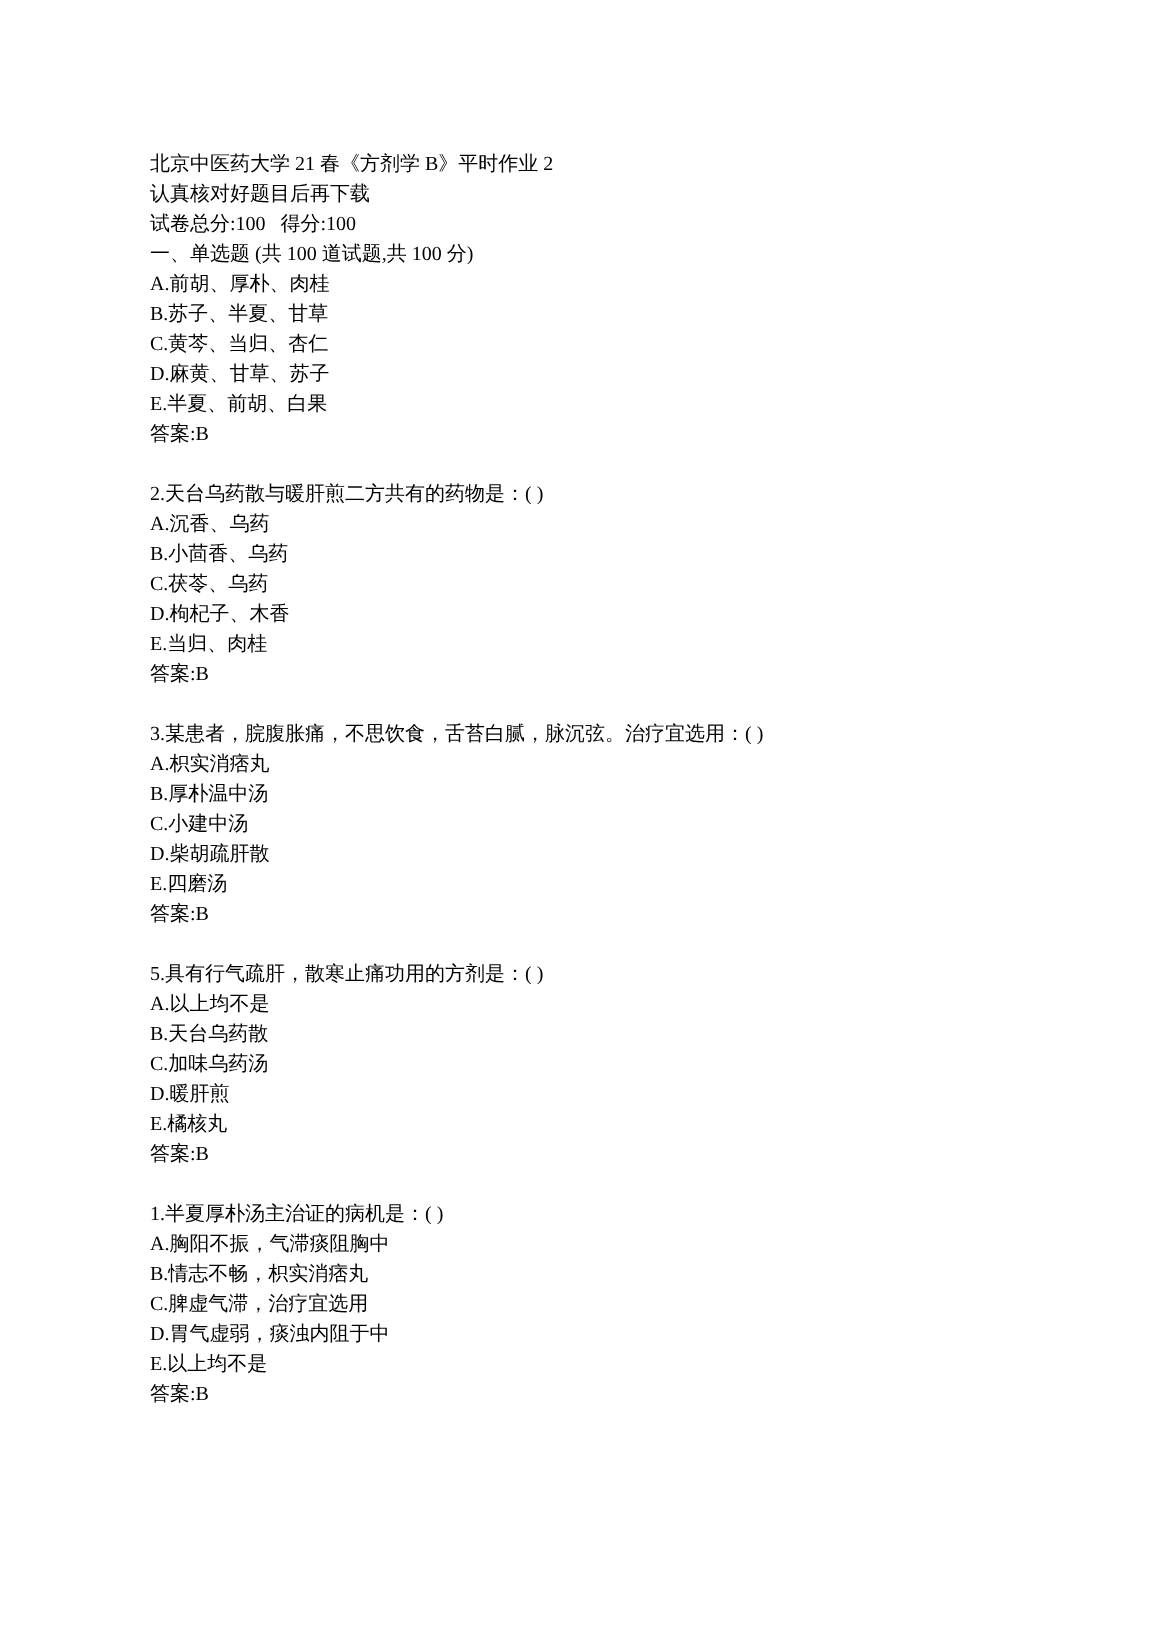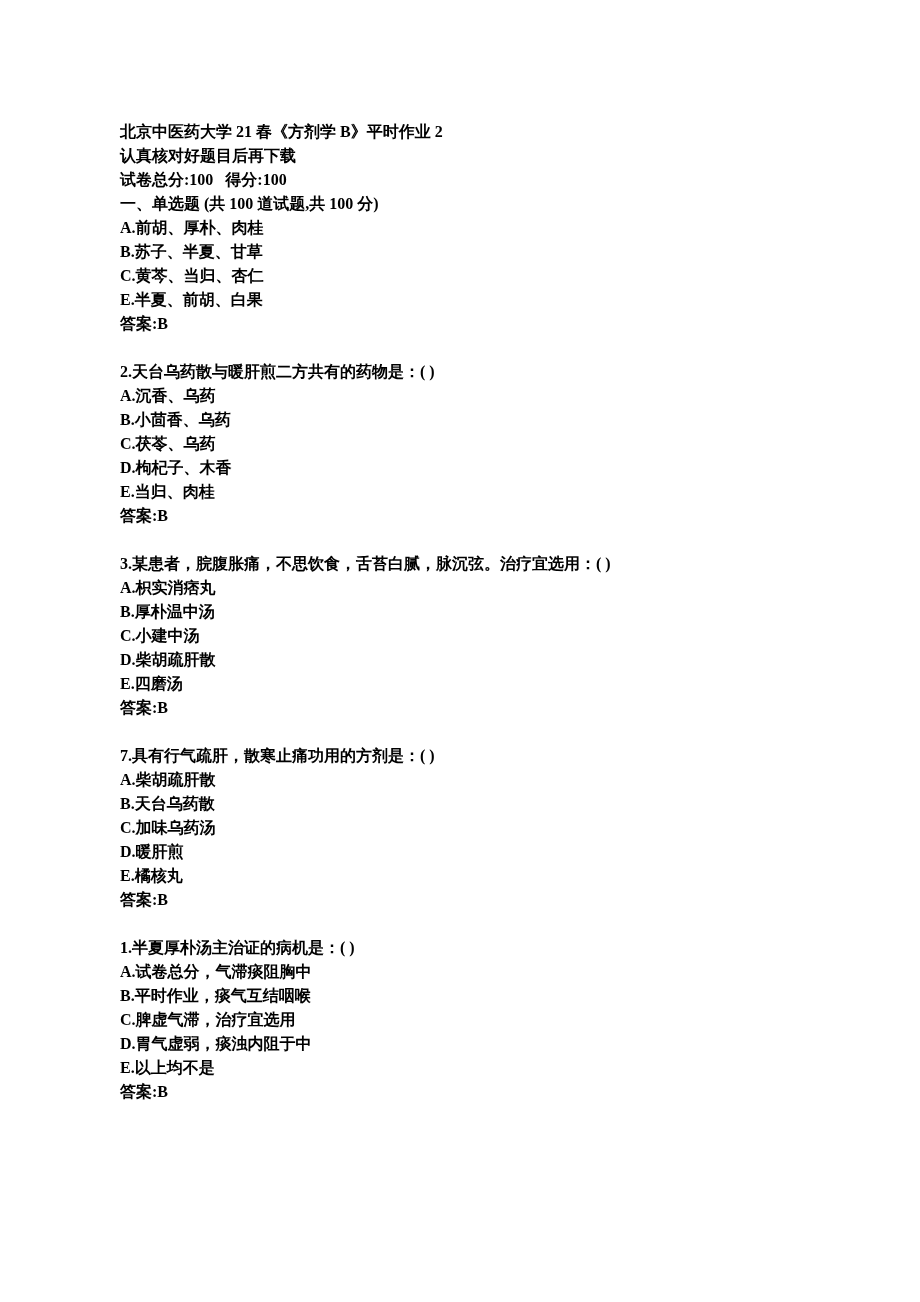--- a/index.html
+++ b/index.html
@@ -9,21 +9,20 @@
     font-family: "SimSun", "宋体", serif;
     font-size: 16px;
     line-height: 1.5;
     color: #000000;
   }
   .page {
     width: 852px;
     min-height: 1302px;
     padding: 120px 120px 60px 120px;
     box-sizing: border-box;
-    font-weight: bold;
   }
   .line {
     white-space: pre-wrap;
   }
   .spacer {
     height: 24px;
   }
 </style>
 </head>
 <body>
@@ -31,20 +30,21 @@
 <div class="page">
 
   <div class="line">北京中医药大学 21 春《方剂学 B》平时作业 2</div>
   <div class="line">认真核对好题目后再下载</div>
   <div class="line">试卷总分:100   得分:100</div>
   <div class="line">一、单选题 (共 100 道试题,共 100 分)</div>
 
   <div class="line">A.前胡、厚朴、肉桂</div>
   <div class="line">B.苏子、半夏、甘草</div>
   <div class="line">C.黄芩、当归、杏仁</div>
+  <div class="line">D.麻黄、甘草、苏子</div>
   <div class="line">E.半夏、前胡、白果</div>
   <div class="line">答案:B</div>
 
   <div class="spacer"></div>
 
   <div class="line">2.天台乌药散与暖肝煎二方共有的药物是：( )</div>
   <div class="line">A.沉香、乌药</div>
   <div class="line">B.小茴香、乌药</div>
   <div class="line">C.茯苓、乌药</div>
   <div class="line">D.枸杞子、木香</div>
@@ -56,31 +56,31 @@
   <div class="line">3.某患者，脘腹胀痛，不思饮食，舌苔白腻，脉沉弦。治疗宜选用：( )</div>
   <div class="line">A.枳实消痞丸</div>
   <div class="line">B.厚朴温中汤</div>
   <div class="line">C.小建中汤</div>
   <div class="line">D.柴胡疏肝散</div>
   <div class="line">E.四磨汤</div>
   <div class="line">答案:B</div>
 
   <div class="spacer"></div>
 
-  <div class="line">7.具有行气疏肝，散寒止痛功用的方剂是：( )</div>
-  <div class="line">A.柴胡疏肝散</div>
+  <div class="line">5.具有行气疏肝，散寒止痛功用的方剂是：( )</div>
+  <div class="line">A.以上均不是</div>
   <div class="line">B.天台乌药散</div>
   <div class="line">C.加味乌药汤</div>
   <div class="line">D.暖肝煎</div>
   <div class="line">E.橘核丸</div>
   <div class="line">答案:B</div>
 
   <div class="spacer"></div>
 
   <div class="line">1.半夏厚朴汤主治证的病机是：( )</div>
-  <div class="line">A.试卷总分，气滞痰阻胸中</div>
-  <div class="line">B.平时作业，痰气互结咽喉</div>
+  <div class="line">A.胸阳不振，气滞痰阻胸中</div>
+  <div class="line">B.情志不畅，枳实消痞丸</div>
   <div class="line">C.脾虚气滞，治疗宜选用</div>
   <div class="line">D.胃气虚弱，痰浊内阻于中</div>
   <div class="line">E.以上均不是</div>
   <div class="line">答案:B</div>
 
 </div>
 
 </body></html>

